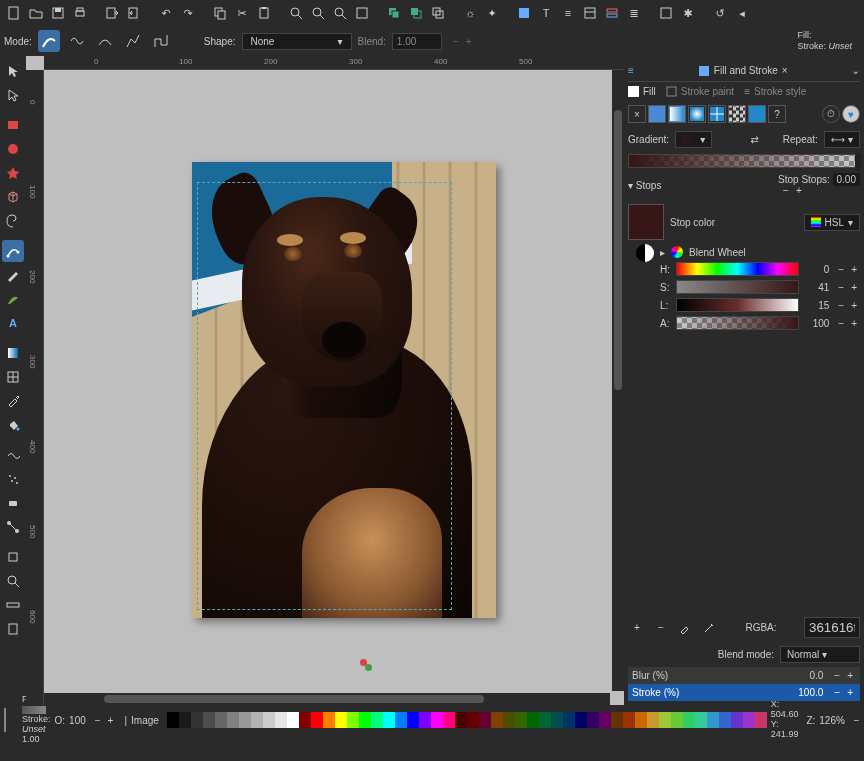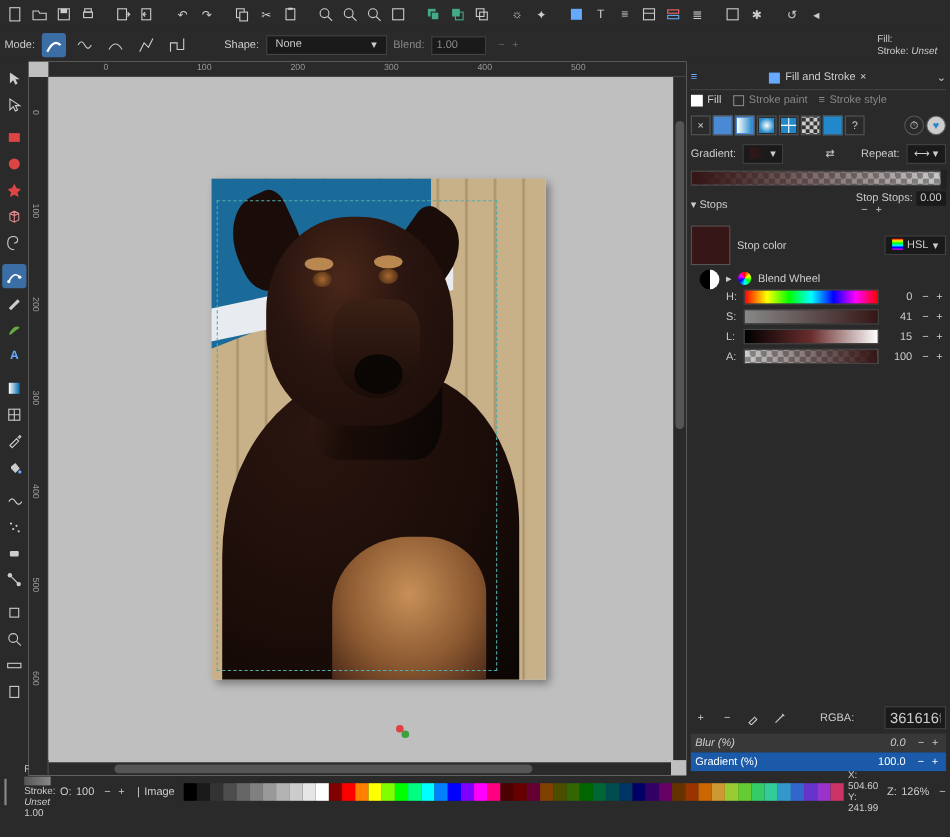--- a/index.html
+++ b/index.html
@@ -69,21 +69,21 @@
 .slider-l { background: linear-gradient(90deg, #000, #6a2c2c, #fff); }
 .slider-a { background: linear-gradient(90deg, transparent, #361616), repeating-conic-gradient(#888 0% 25%, #ccc 0% 50%) 0/10px 10px; }
 .slider-val { width: 26px; text-align: right; }
 .rp-bottom { margin-top: auto; }
 .rgba-row { display: flex; align-items: center; gap: 6px; padding: 4px 0; }
 .rgba-ctrl { width: 18px; height: 18px; display: flex; align-items: center; justify-content: center; cursor: pointer; }
 .rgba-inp { background: #1a1a1a; border: 1px solid #444; padding: 2px 4px; width: 56px; color: #ccc; margin-left: auto; }
 .blend-row { display: flex; align-items: center; justify-content: flex-end; gap: 6px; padding: 4px 0; }
 .blend-sel { background: #1a1a1a; border: 1px solid #444; padding: 2px 6px; color: #ccc; width: 80px; }
 .blur-row, .opac-row { display: flex; align-items: center; padding: 3px 4px; gap: 6px; }
-.blur-row { background: #383838; font-style: italic; }
+.blur-row { background: #383838; }
 .opac-row { background: #1a5aa8; color: #fff; }
 .val-r { margin-left: auto; }
 .status-bar { height: 30px; background: #2a2a2a; display: flex; align-items: center; padding: 0 4px; gap: 4px; font-size: 10px; }
 .sb-swatch { width: 24px; height: 24px; }
 .sb-x { background: linear-gradient(45deg, #fff 45%, red 45%, red 55%, #fff 55%), linear-gradient(-45deg, #fff 45%, red 45%, red 55%, #fff 55%); border: 1px solid #888; }
 .palette { display: flex; gap: 0; }
 .palette div { width: 12px; height: 16px; }
 .status-coords { margin-left: auto; font-size: 9px; line-height: 1.1; text-align: left; }
 .color-indicator { position: absolute; bottom: 34px; right: 252px; width: 12px; height: 12px; }
 .ci1 { position: absolute; width: 7px; height: 7px; border-radius: 50%; background: #e04040; top: 0; left: 0; }
@@ -605,30 +605,34 @@
             </svg>
           </div>
         <div class="rgba-ctrl">
             <svg width="12" height="12">
               <path d="M2 10l7-7M8 2l2 2" stroke="#ccc"></path>
             </svg>
           </div>
         <span style="margin-left:auto">RGBA:</span>
         <input class="rgba-inp" value="361616ff" style="">
       </div>
+      <div class="blend-row">
+        <span>Blend mode:</span>
+        <div class="blend-sel"><span>Normal</span> ▾</div>
+      </div>
       <div class="blur-row">
         <span>Blur (%)</span>
         <span class="val-r">0.0</span>
         <span class="mm">
             <span>−</span>
             <span>+</span>
           </span>
       </div>
       <div class="opac-row">
-        <span>Gradient (%)</span>
+        <span>Stroke (%)</span>
         <span class="val-r">100.0</span>
         <span class="mm">
             <span>−</span>
             <span>+</span>
           </span>
       </div>
     </div>
   </div>
 </div>
 

